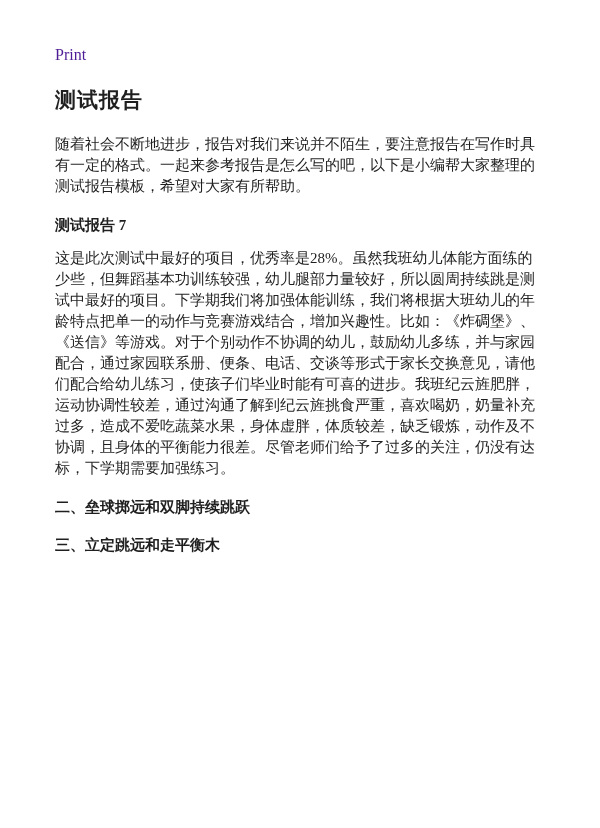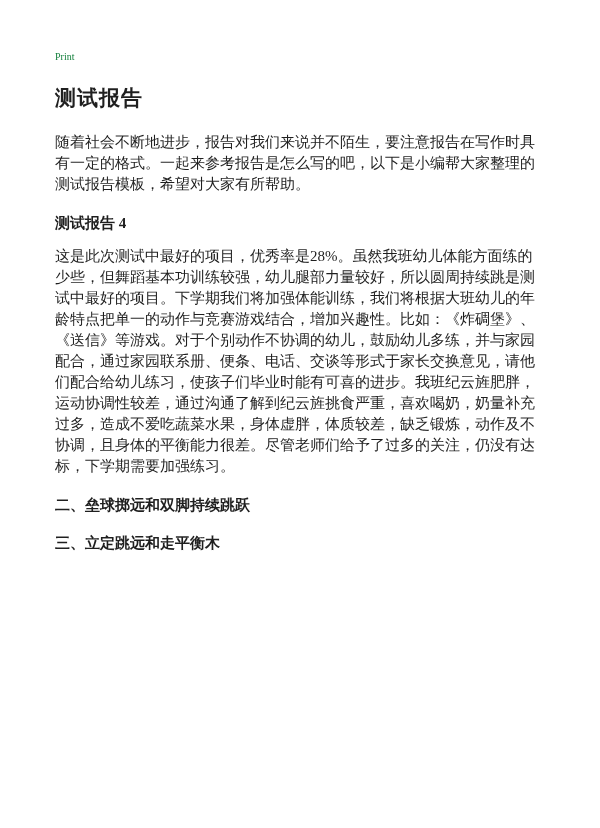--- a/index.html
+++ b/index.html
@@ -13,22 +13,22 @@
     overflow: hidden;
     color: #1f1f1f;
     font-family: "Liberation Serif", "DejaVu Serif", serif;
   }
   .page {
     box-sizing: border-box;
     width: 600px;
     padding: 46px 55px 20px 55px;
   }
   .print-link {
-    font-size: 10px;
-    color: #15803d;
+    font-size: 16px;
+    color: #4c1d95;
     margin: 0 0 22px 0;
     display: inline-block;
     cursor: pointer;
   }
   .doc-title {
     font-size: 21px;
     font-weight: bold;
     text-align: left;
     margin: 0 0 20px 0;
     letter-spacing: 1px;
@@ -56,21 +56,21 @@
 
 <div class="page">
 
   <span class="print-link">Print</span>
 
   <h1 class="doc-title">测试报告</h1>
 
 
   <p class="body-text">随着社会不断地进步，报告对我们来说并不陌生，要注意报告在写作时具有一定的格式。一起来参考报告是怎么写的吧，以下是小编帮大家整理的测试报告模板，希望对大家有所帮助。</p>
 
-  <h2 class="section-heading">测试报告 4</h2>
+  <h2 class="section-heading">测试报告 7</h2>
 
 
 
   <p class="body-text">这是此次测试中最好的项目，优秀率是28%。虽然我班幼儿体能方面练的少些，但舞蹈基本功训练较强，幼儿腿部力量较好，所以圆周持续跳是测试中最好的项目。下学期我们将加强体能训练，我们将根据大班幼儿的年龄特点把单一的动作与竞赛游戏结合，增加兴趣性。比如：《炸碉堡》、《送信》等游戏。对于个别动作不协调的幼儿，鼓励幼儿多练，并与家园配合，通过家园联系册、便条、电话、交谈等形式于家长交换意见，请他们配合给幼儿练习，使孩子们毕业时能有可喜的进步。我班纪云旌肥胖，运动协调性较差，通过沟通了解到纪云旌挑食严重，喜欢喝奶，奶量补充过多，造成不爱吃蔬菜水果，身体虚胖，体质较差，缺乏锻炼，动作及不协调，且身体的平衡能力很差。尽管老师们给予了过多的关注，仍没有达标，下学期需要加强练习。</p>
 
   <h2 class="section-heading">二、垒球掷远和双脚持续跳跃</h2>
 
 
   <h2 class="section-heading">三、立定跳远和走平衡木</h2>
 

